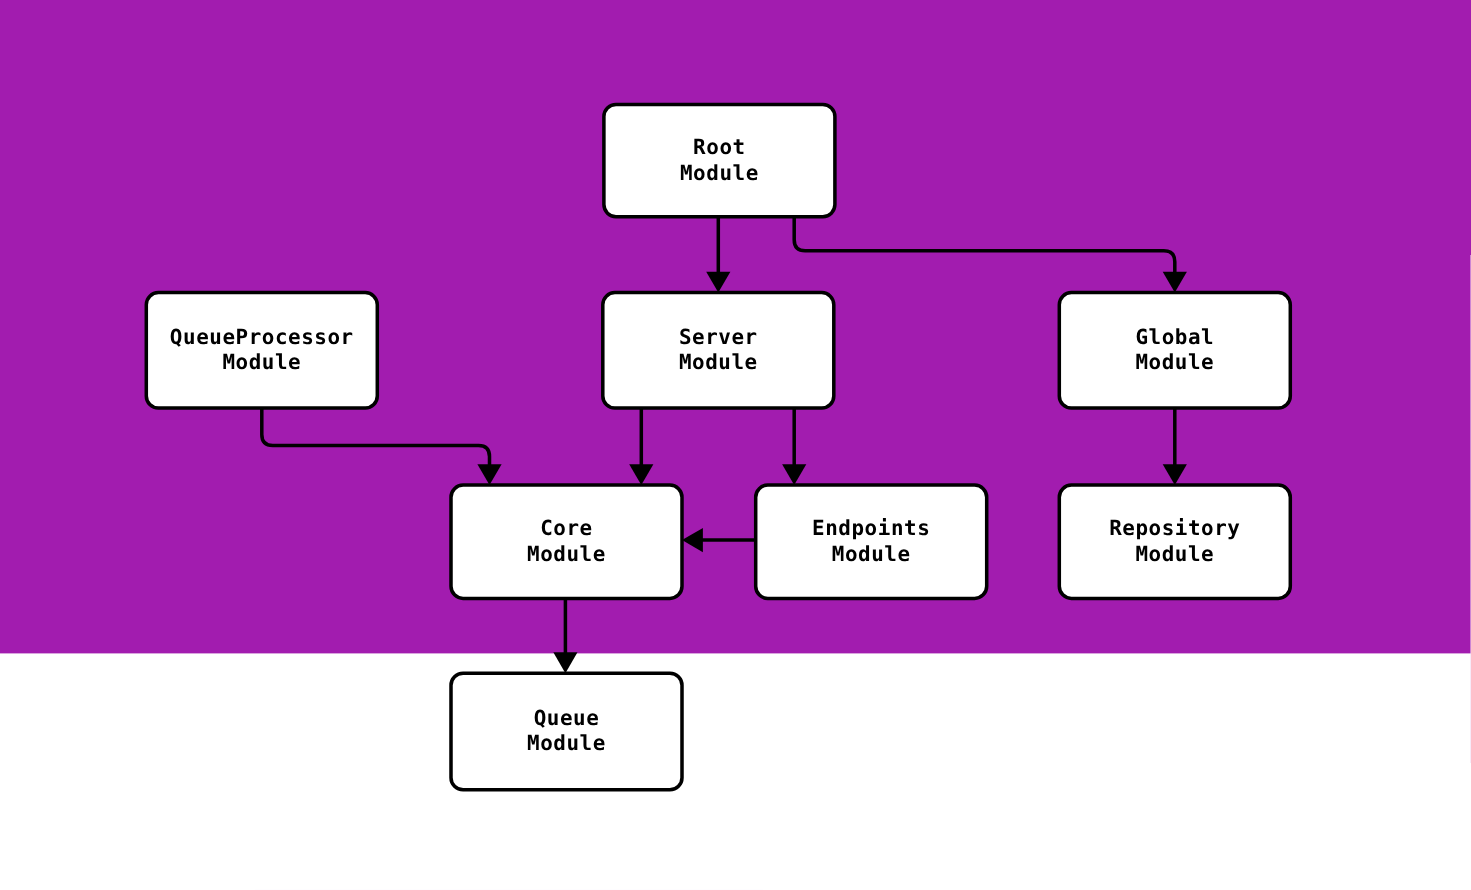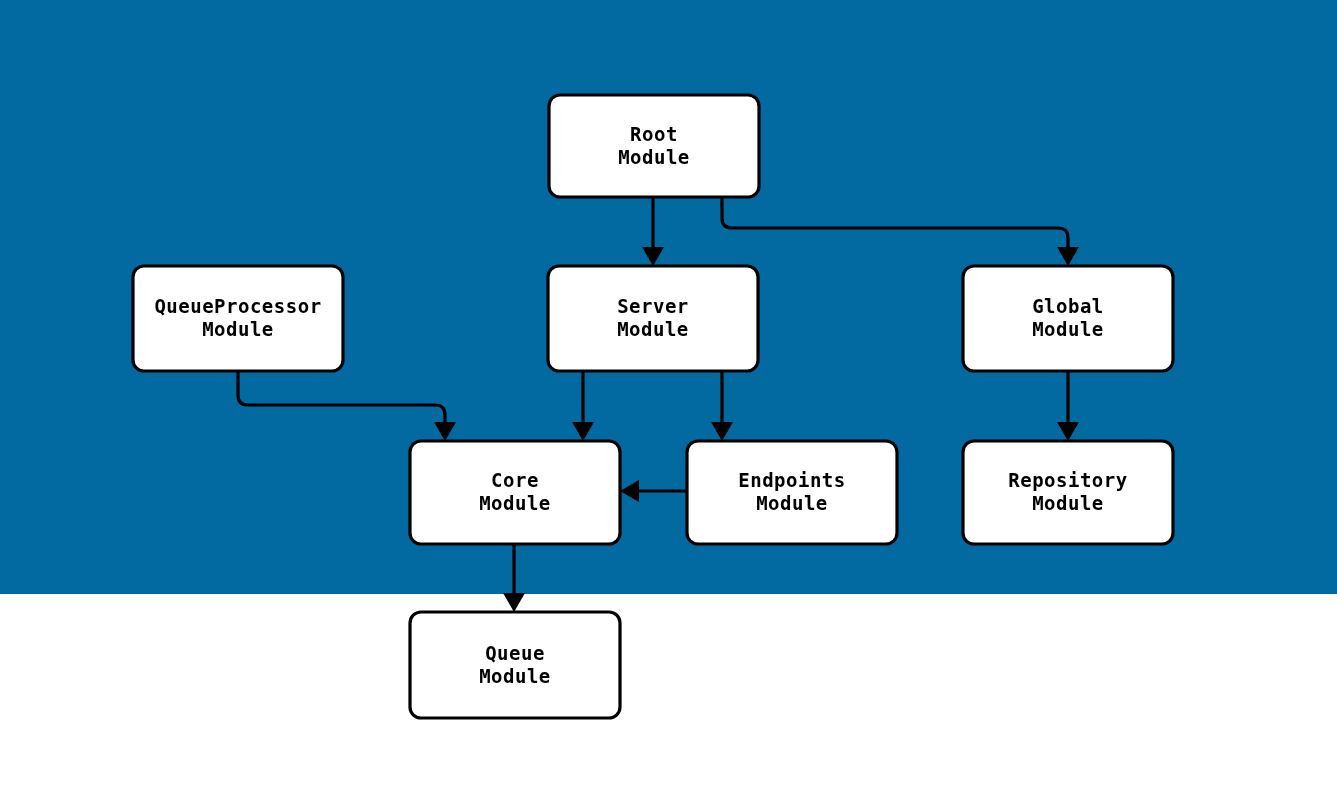--- a/index.html
+++ b/index.html
@@ -11,21 +11,21 @@
   body {
     width: 1337px;
     height: 809px;
     overflow: hidden;
     font-family: "DejaVu Sans Mono", "Liberation Mono", monospace;
   }
   #diagram-root {
     position: relative;
     width: 1337px;
     height: 594px;
-    background: #0369a1;
+    background: #a21caf;
   }
   svg#flowchart {
     display: block;
     width: 1337px;
     height: 809px;
   }
   .node-box {
     fill: #ffffff;
     stroke: #000000;
     stroke-width: 3.2;

